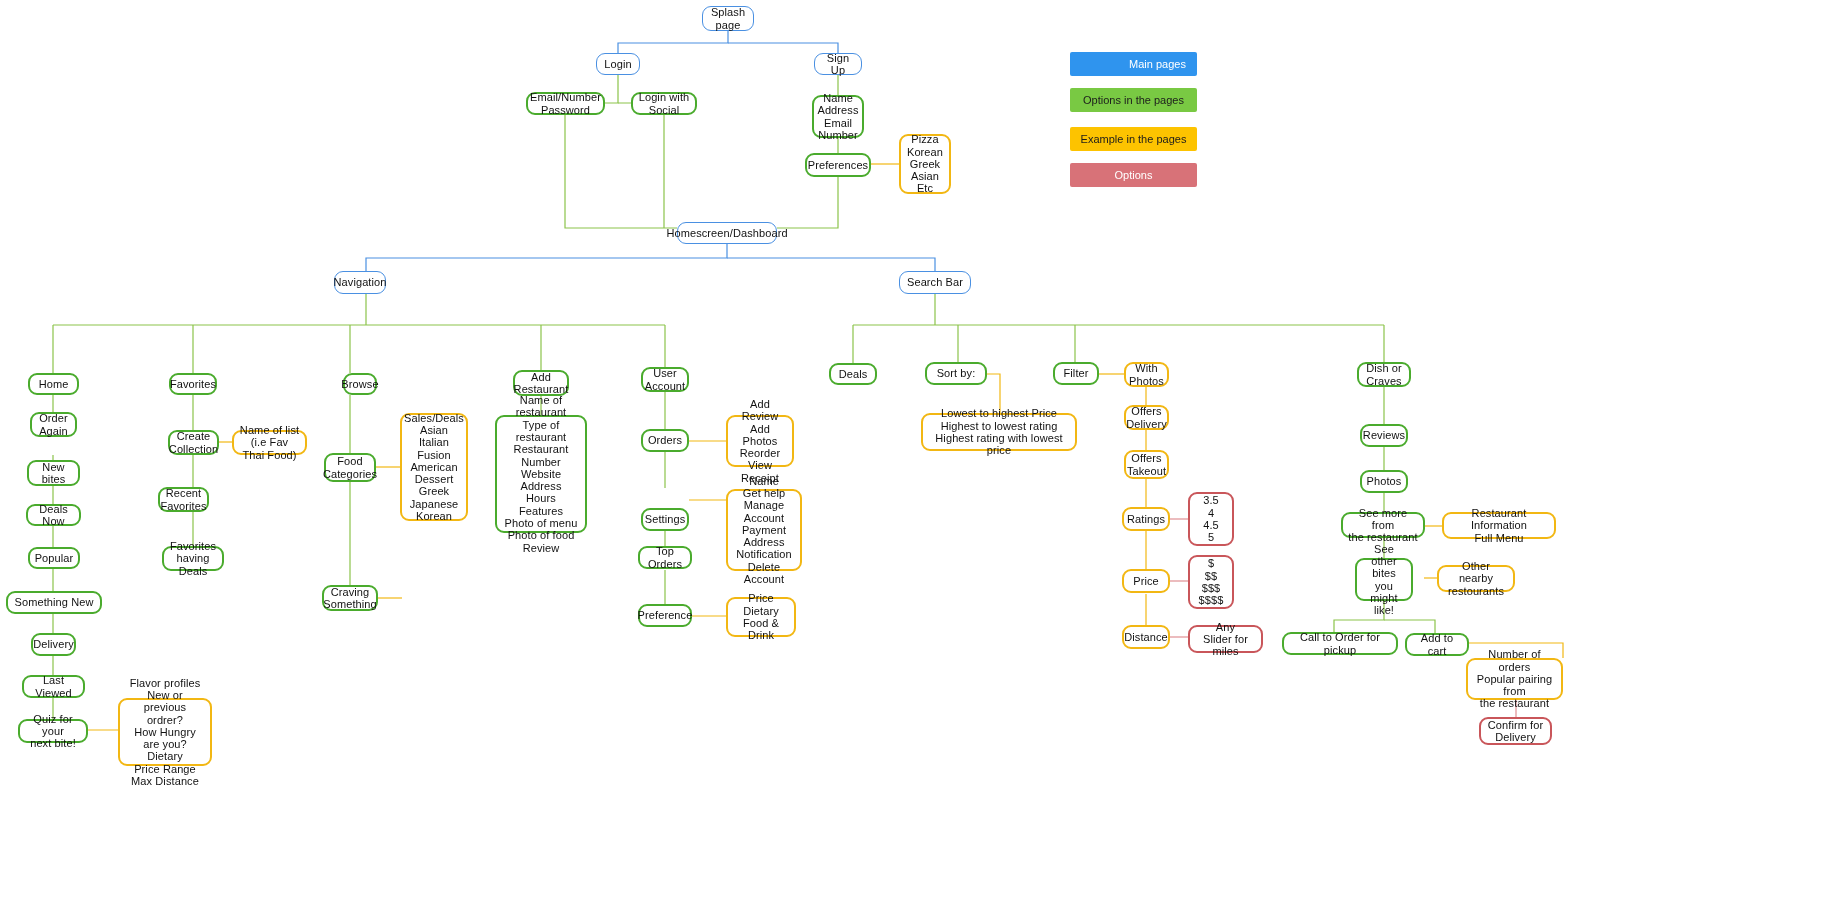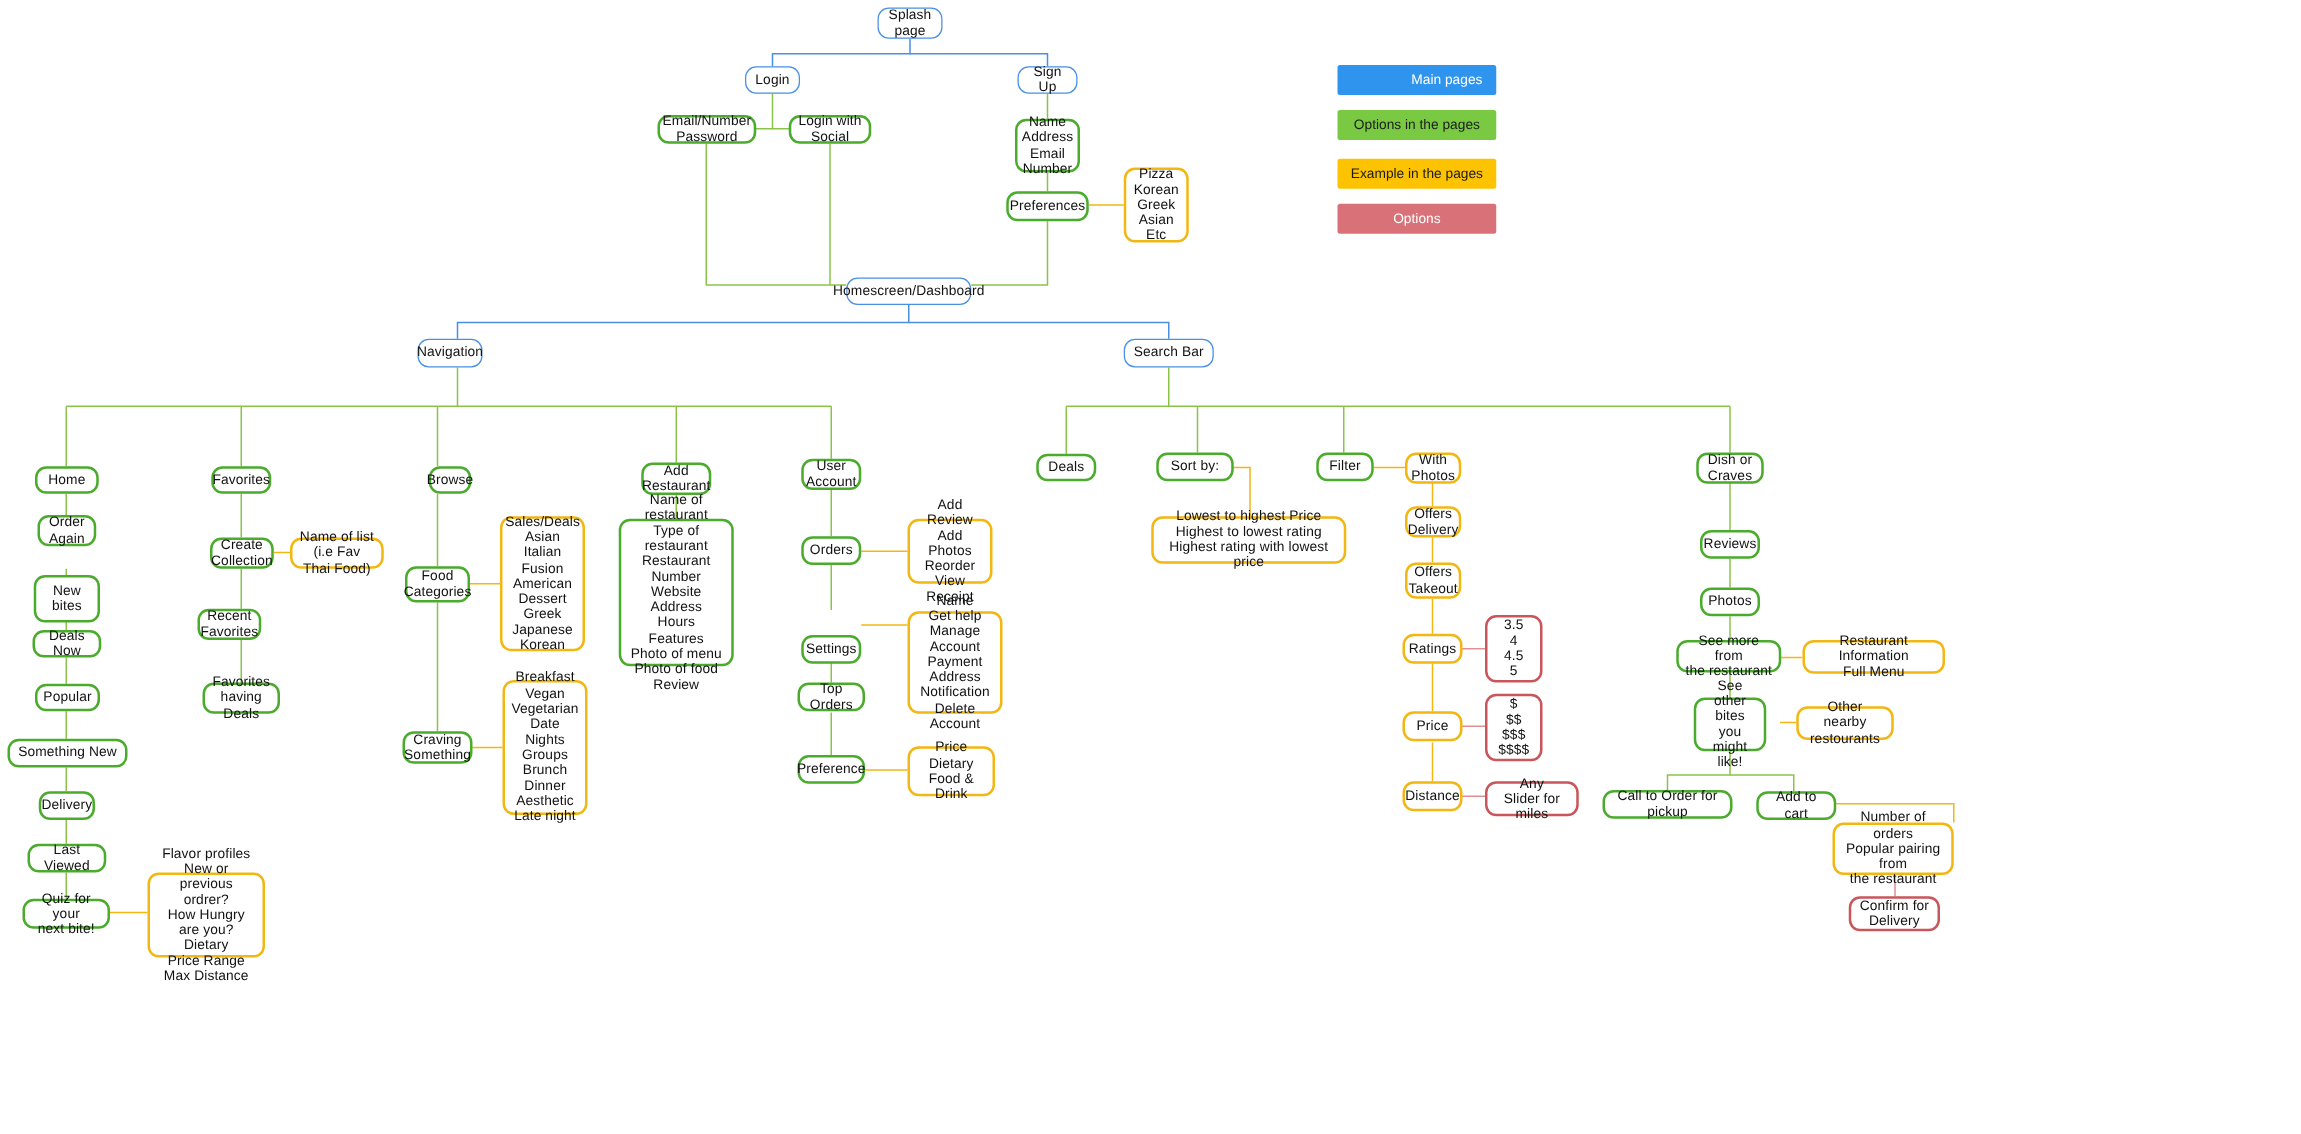--- a/index.html
+++ b/index.html
@@ -150,21 +150,21 @@
   <div class="node blue" style="left:899px;top:271px;width:72px;height:23px;">Search Bar</div>
 
   <div class="legend l-blue" style="left:1070px;top:52px;width:127px;height:24px;padding-left:48px;">Main pages</div>
   <div class="legend l-green" style="left:1070px;top:88px;width:127px;height:24px;">Options in the pages</div>
   <div class="legend l-yellow" style="left:1070px;top:127px;width:127px;height:24px;">Example in the pages</div>
   <div class="legend l-red" style="left:1070px;top:163px;width:127px;height:24px;">Options</div>
 
   <div class="node green" style="left:28px;top:373px;width:51px;height:22px;">Home</div>
   <div class="node green ml" style="left:30px;top:412px;width:47px;height:25px;">Order
 Again</div>
-  <div class="node green" style="left:27px;top:460px;width:53px;height:38px;text-align:center;">New bites</div>
+  <div class="node green" style="left:27px;top:460px;width:53px;height:26px;text-align:center;">New bites</div>
   <div class="node green" style="left:26px;top:504px;width:55px;height:22px;">Deals Now</div>
   <div class="node green" style="left:28px;top:547px;width:52px;height:22px;">Popular</div>
   <div class="node green" style="left:6px;top:591px;width:96px;height:23px;">Something New</div>
   <div class="node green" style="left:31px;top:633px;width:45px;height:23px;">Delivery</div>
   <div class="node green" style="left:22px;top:675px;width:63px;height:23px;">Last Viewed</div>
   <div class="node green ml" style="left:18px;top:719px;width:70px;height:24px;">Quiz for your
 next bite!</div>
   <div class="node yellow ml" style="left:118px;top:698px;width:94px;height:68px;">Flavor profiles
 New or previous ordrer?
 How Hungry are you?
@@ -189,29 +189,20 @@
 Asian
 Italian
 Fusion
 American
 Dessert
 Greek
 Japanese
 Korean</div>
   <div class="node green ml" style="left:322px;top:585px;width:56px;height:26px;">Craving
 Something</div>
-  <div class="node yellow ml" style="left:402px;top:544px;width:68px;height:108px;">Breakfast
-Vegan
-Vegetarian
-Date Nights
-Groups
-Brunch
-Dinner
-Aesthetic
-Late night</div>
 
   <div class="node green ml" style="left:513px;top:370px;width:56px;height:26px;">Add
 Restaurant</div>
   <div class="node green ml" style="left:495px;top:415px;width:92px;height:118px;">Name of restaurant
 Type of restaurant
 Restaurant Number
 Website
 Address
 Hours
 Features
@@ -273,21 +264,21 @@
   <div class="node green" style="left:1360px;top:470px;width:48px;height:23px;">Photos</div>
   <div class="node green ml" style="left:1341px;top:512px;width:84px;height:26px;">See more from
 the restaurant</div>
   <div class="node yellow ml" style="left:1442px;top:512px;width:114px;height:27px;">Restaurant Information
 Full Menu</div>
   <div class="node green ml" style="left:1355px;top:558px;width:58px;height:43px;">See other
 bites you
 might like!</div>
   <div class="node yellow ml" style="left:1437px;top:565px;width:78px;height:27px;">Other nearby
 restourants</div>
-  <div class="node green" style="left:1282px;top:632px;width:104px;height:23px;">Call to Order for pickup</div>
+  <div class="node green" style="left:1282px;top:632px;width:116px;height:23px;">Call to Order for pickup</div>
   <div class="node green" style="left:1405px;top:633px;width:64px;height:23px;">Add to cart</div>
   <div class="node yellow ml" style="left:1466px;top:658px;width:97px;height:42px;">Number of orders
 Popular pairing from
 the restaurant</div>
   <div class="node red ml" style="left:1479px;top:717px;width:73px;height:28px;">Confirm for
 Delivery</div>
 
 </div>
 
 </body></html>

